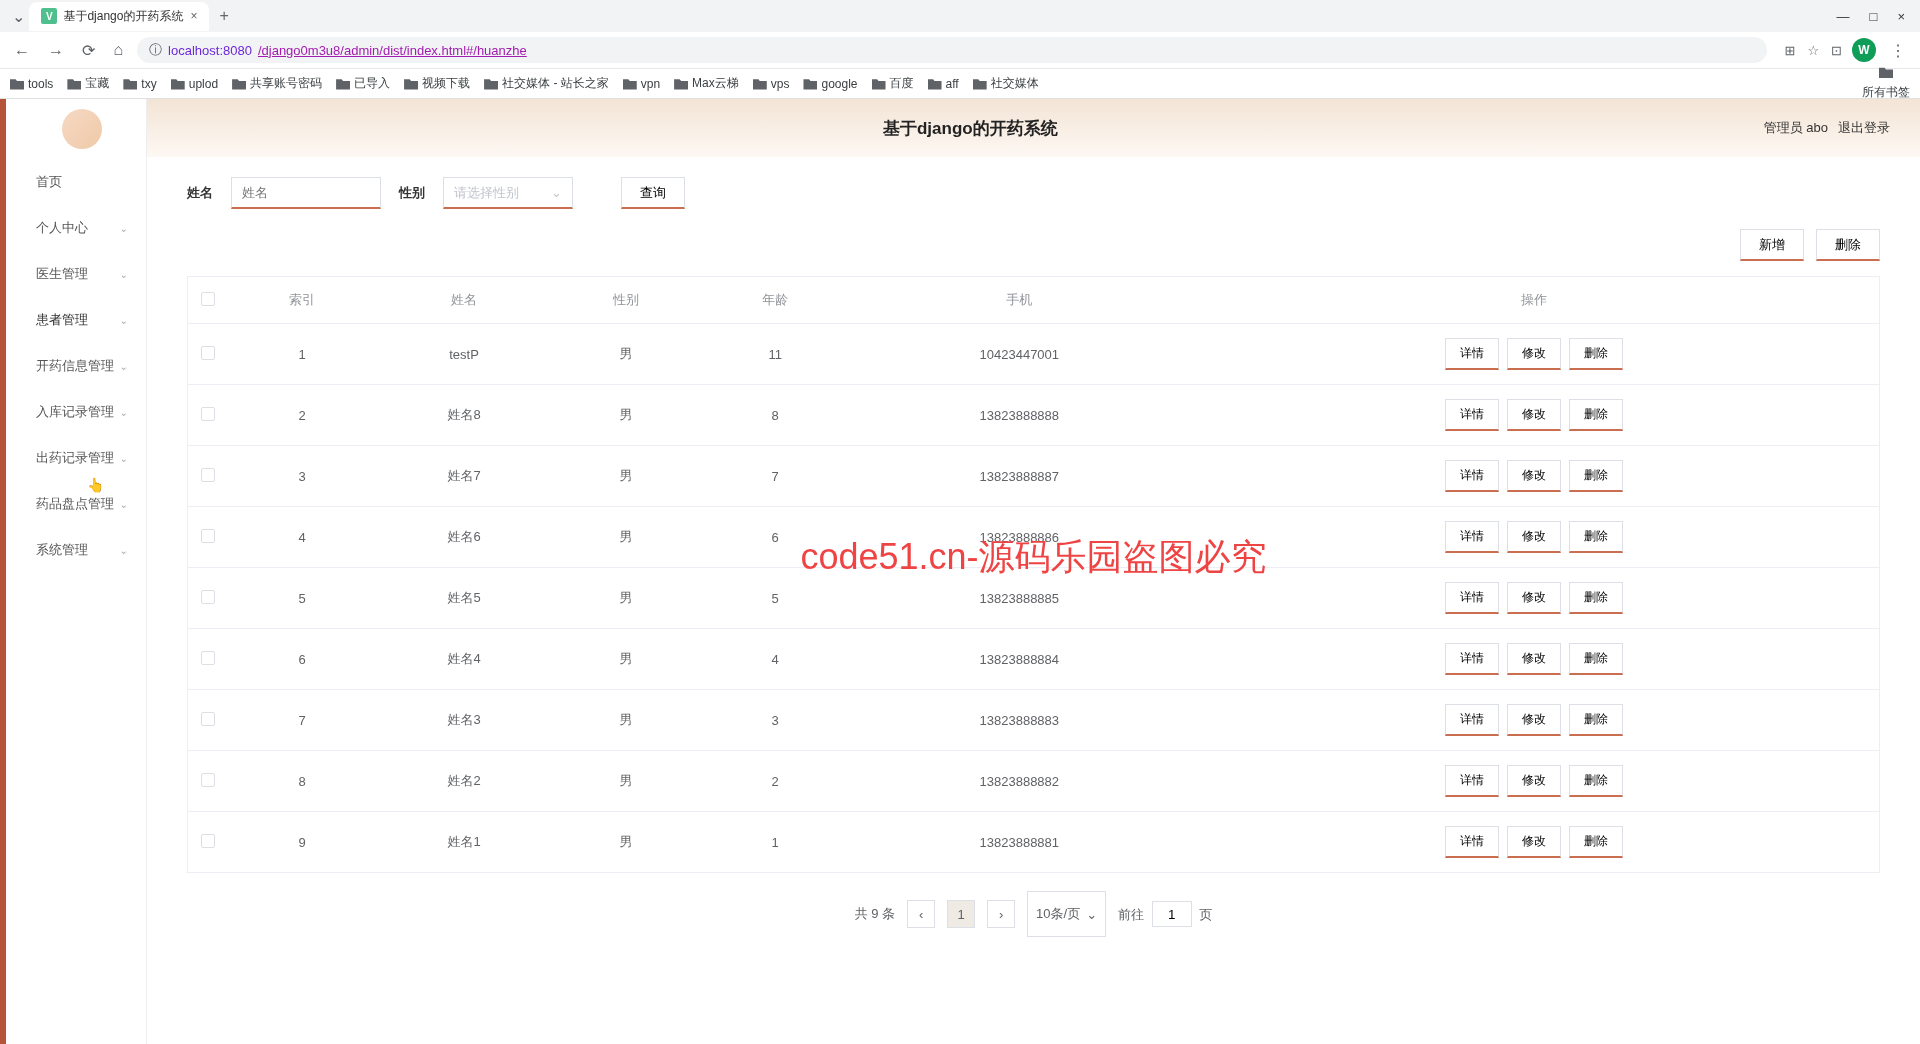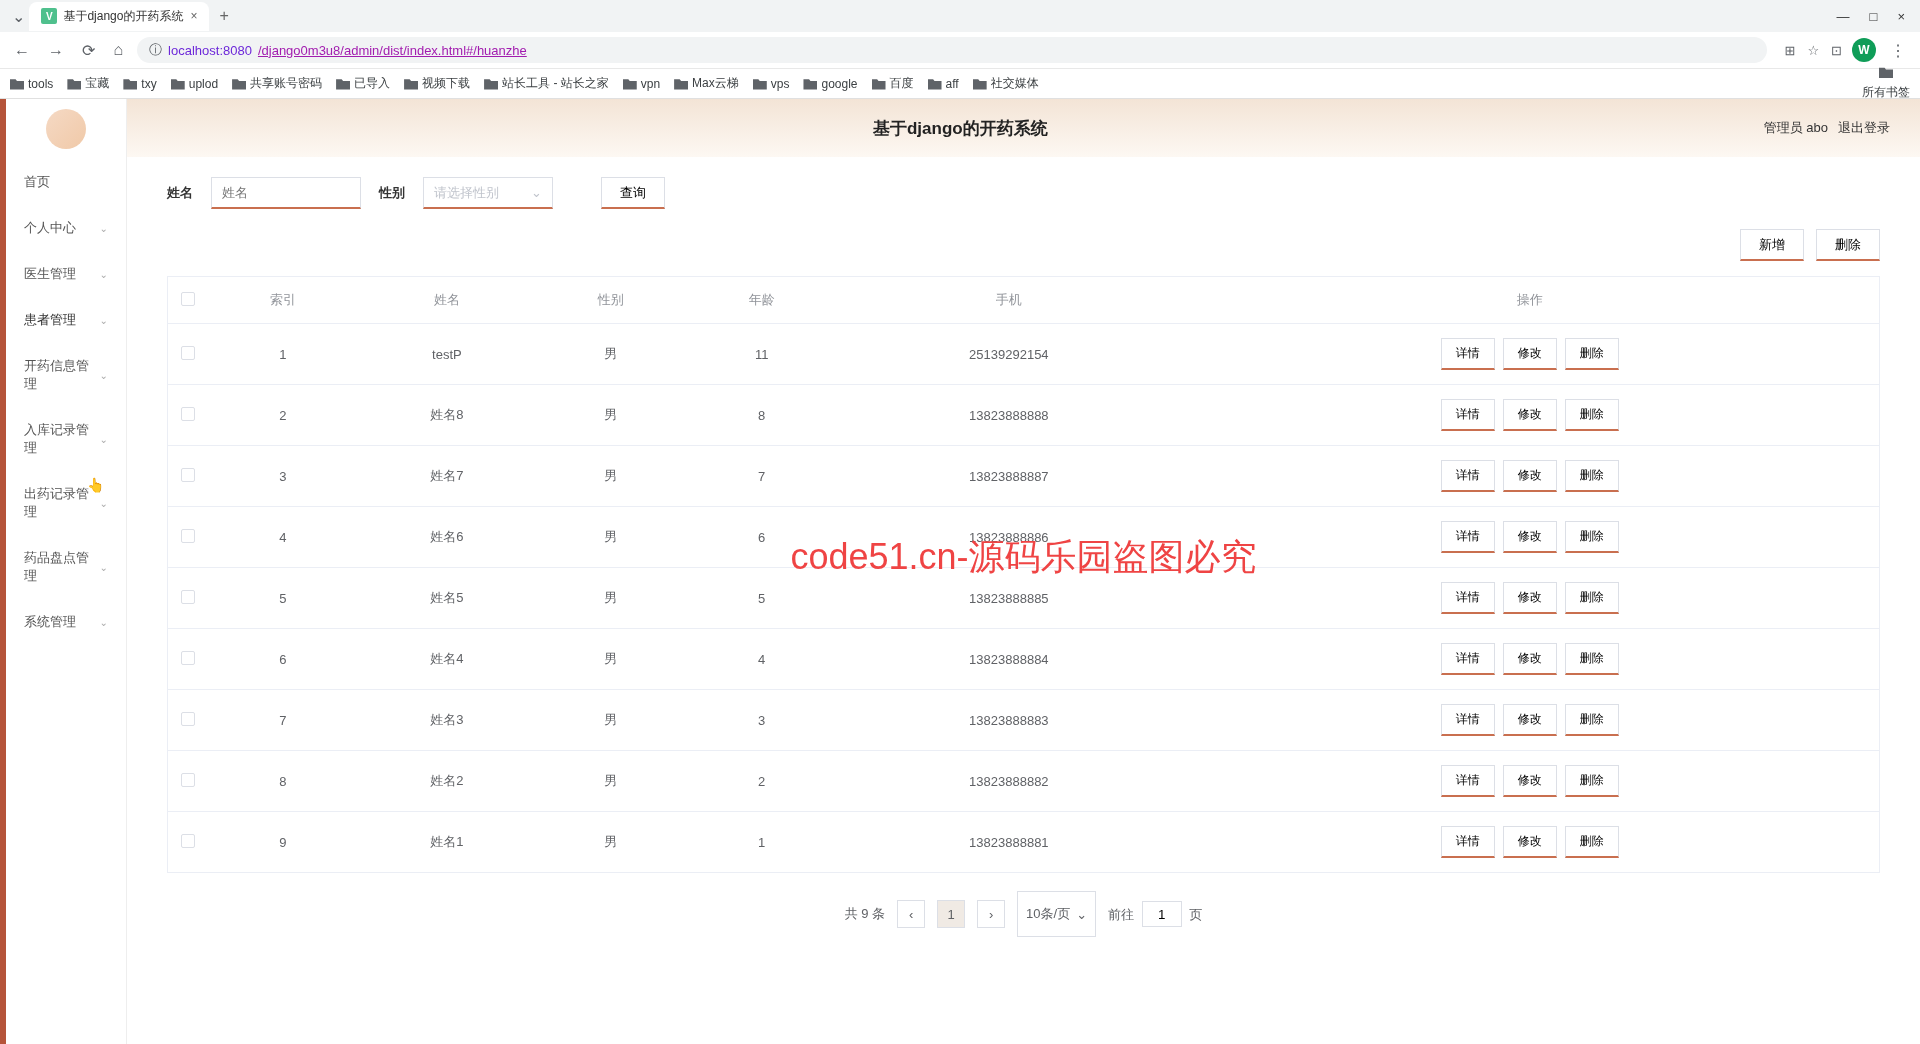--- a/index.html
+++ b/index.html
@@ -24,21 +24,21 @@
 .profile-badge { width: 24px; height: 24px; background: #0f9d58; border-radius: 50%; color: #fff; display: flex; align-items: center; justify-content: center; font-size: 12px; font-weight: bold; }
 
 .bookmark-bar { display: flex; align-items: center; height: 30px; padding: 0 10px; gap: 14px; font-size: 12px; color: #3c4043; border-top: 1px solid #e8e8e8; }
 .bookmark { display: flex; align-items: center; gap: 4px; cursor: pointer; }
 .folder-icon { width: 14px; height: 12px; background: #5f6368; clip-path: polygon(0 15%, 40% 15%, 50% 30%, 100% 30%, 100% 100%, 0 100%); }
 .bookmark-right { margin-left: auto; display: flex; align-items: center; gap: 6px; flex-direction: column; }
 
 
 .app { display: flex; height: calc(100vh - 98px); position: relative; }
 .left-rail { width: 6px; background: #b5543a; }
-.sidebar { width: 121px; background: #fff; border-right: 1px solid #eee; display: flex; flex-direction: column; }
+.sidebar { width: 141px; background: #fff; border-right: 1px solid #eee; display: flex; flex-direction: column; padding-left: 12px; }
 .logo-area { height: 60px; display: flex; align-items: center; justify-content: center; }
 .logo-circle { width: 40px; height: 40px; border-radius: 50%; background: linear-gradient(135deg, #f5d9c4, #f0c9a8); }
 .menu { list-style: none; }
 .menu-item { padding: 14px 18px; font-size: 13px; color: #555; cursor: pointer; display: flex; align-items: center; justify-content: space-between; }
 .menu-item.active-parent { color: #333; }
 .menu-sub { background: linear-gradient(90deg, #f5d2b8, #f8e4d4); padding: 12px 18px; font-size: 12px; color: #fff; cursor: pointer; }
 .chevron { font-size: 10px; color: #aaa; }
 
 .main { flex: 1; display: flex; flex-direction: column; overflow: hidden; }
 .header { height: 58px; background: linear-gradient(180deg, #f3e4d6, #fdf8f3); display: flex; align-items: center; padding: 0 30px; }
@@ -135,21 +135,21 @@
         <div class="bookmark">
           <span class="folder-icon"></span>
           <span>已导入</span>
         </div>
         <div class="bookmark">
           <span class="folder-icon"></span>
           <span>视频下载</span>
         </div>
         <div class="bookmark">
           <span class="folder-icon"></span>
-          <span>站长工具 - 站长之家</span>
+          <span>社交媒体 - 站长之家</span>
         </div>
         <div class="bookmark">
           <span class="folder-icon"></span>
           <span>vpn</span>
         </div>
         <div class="bookmark">
           <span class="folder-icon"></span>
           <span>Max云梯</span>
         </div>
         <div class="bookmark">
@@ -265,21 +265,21 @@
               <th>操作</th>
             </tr>
           </thead>
         <tbody id="table-body">
             <tr>
               <td class="checkbox-cell"><span class="checkbox"></span></td>
               <td>1</td>
               <td>testP</td>
               <td>男</td>
               <td>11</td>
-              <td>25139292154</td>
+              <td>10423447001</td>
               <td>
                 <div class="op-btns">
                   <button class="op-btn">详情</button>
                   <button class="op-btn">修改</button>
                   <button class="op-btn">删除</button>
                 </div>
               </td>
             </tr>
             <tr>
               <td class="checkbox-cell"><span class="checkbox"></span></td>

